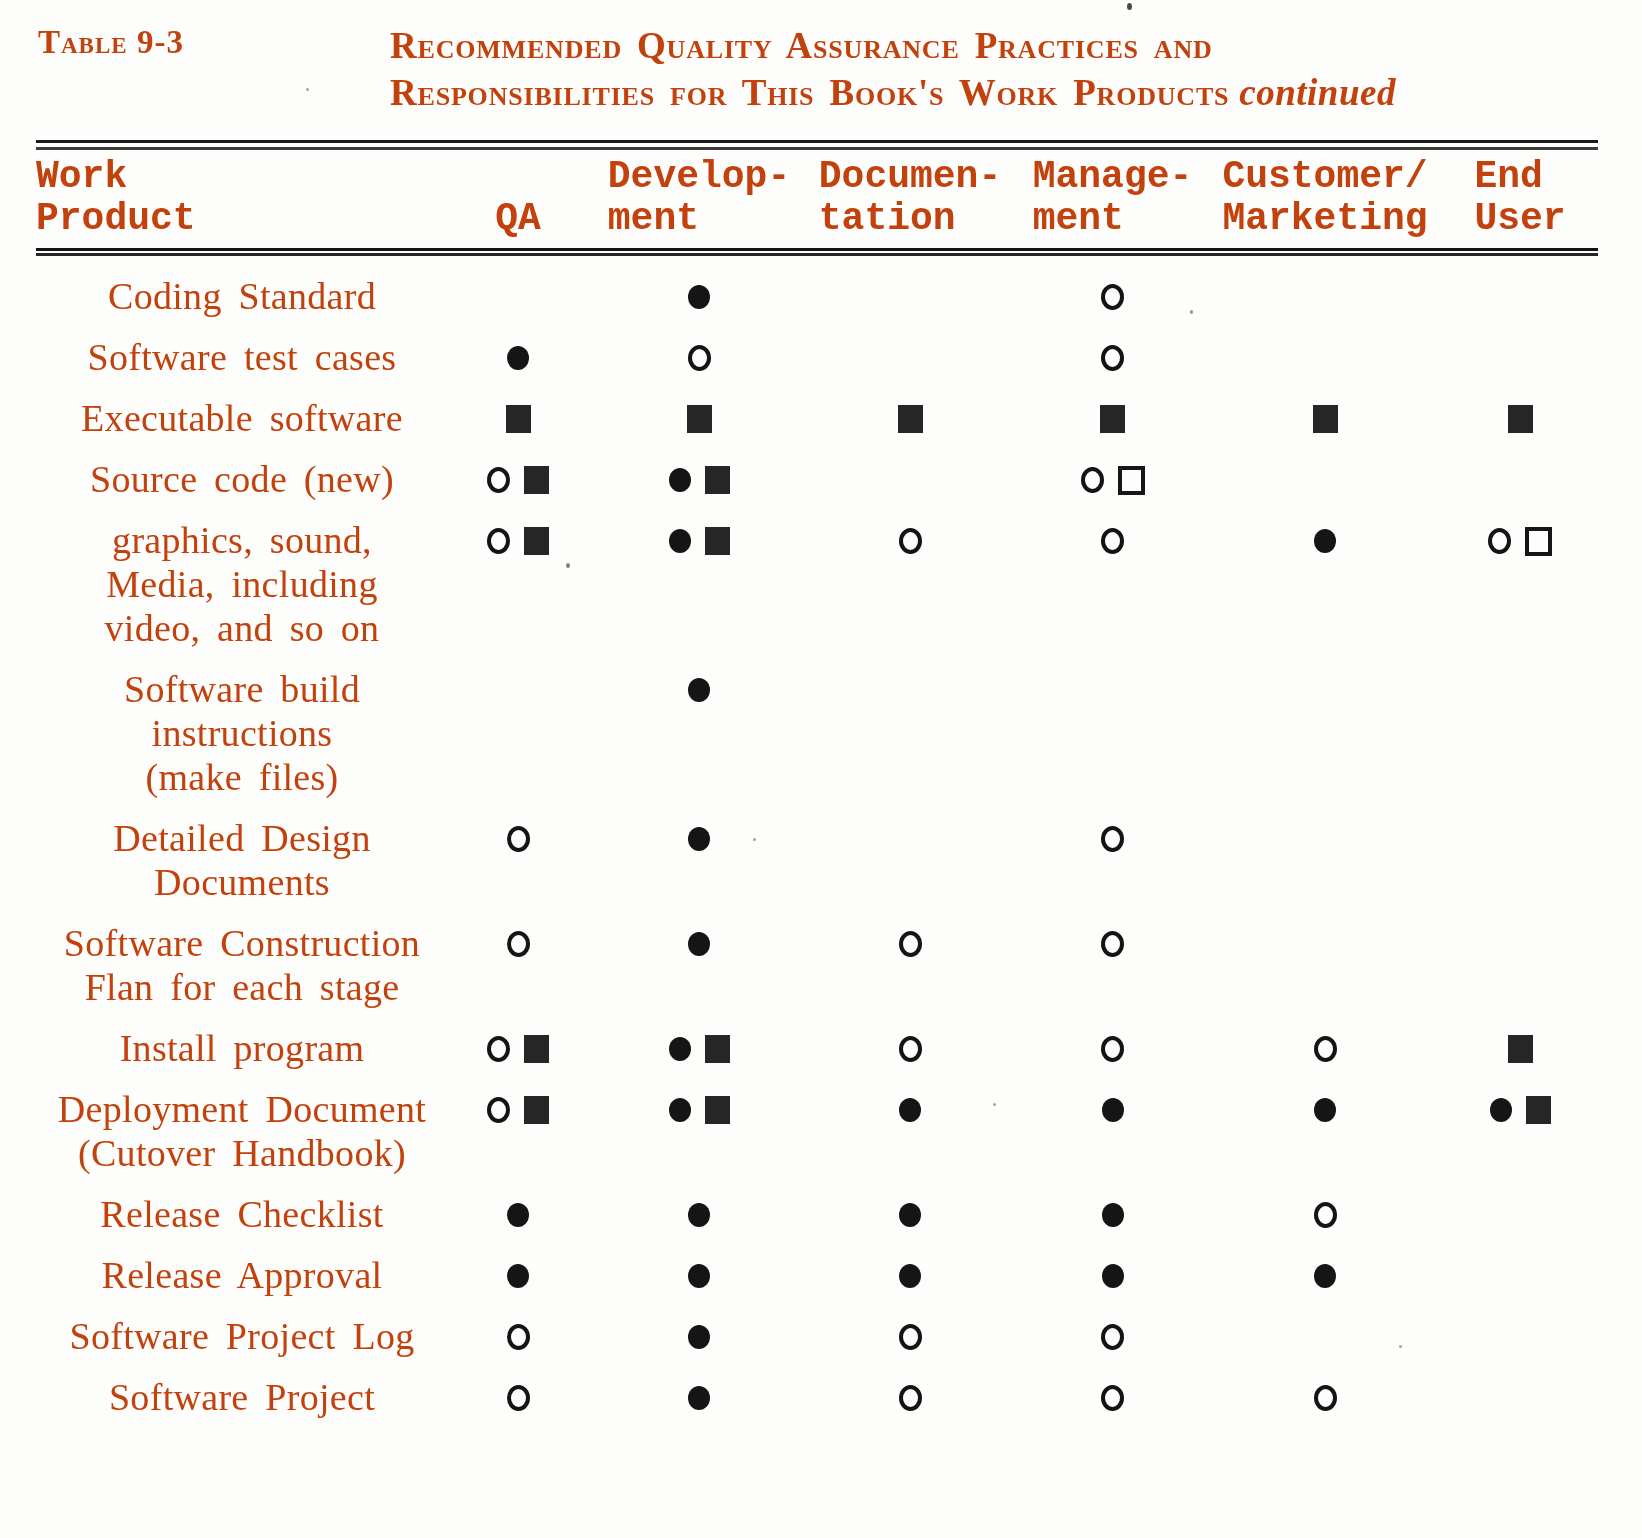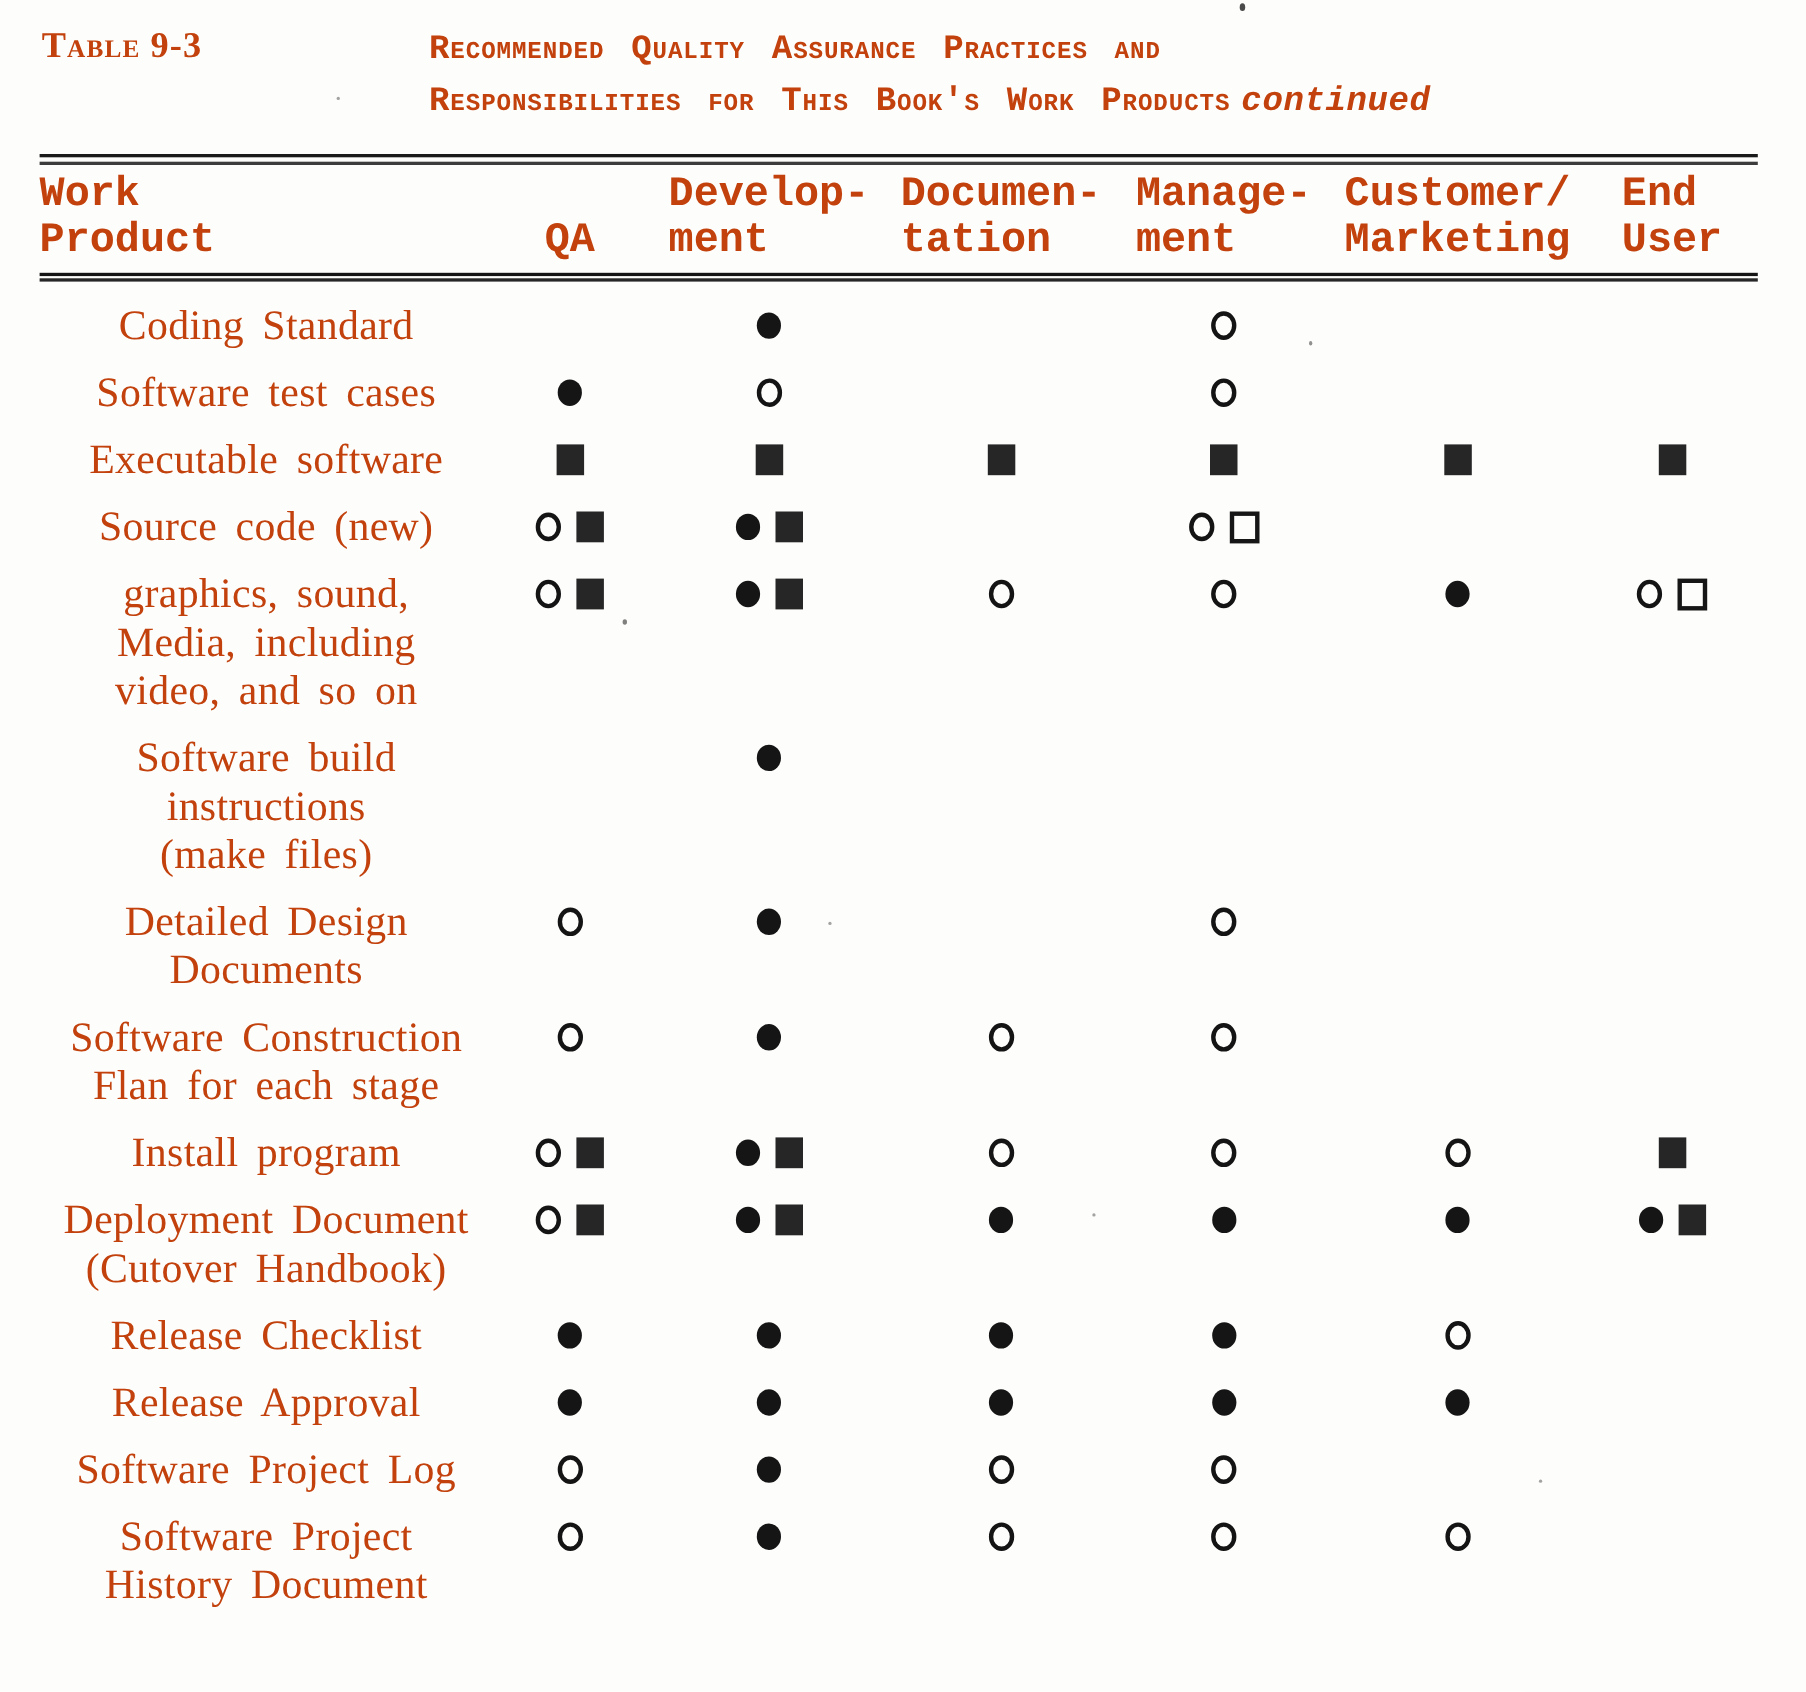--- a/index.html
+++ b/index.html
@@ -12,22 +12,22 @@
     font-family:"Liberation Serif", serif;
   }
   
   .caption {position:relative; height:96px; padding-top:24px;}
   .table-label {
     position:absolute; left:38px; top:24px;
     font-variant:small-caps; font-weight:bold; font-size:33px; letter-spacing:1px;
   }
   .table-title {position:absolute; left:390px; top:22px; line-height:47px;}
   .title-line {
-    font-variant:small-caps; font-weight:bold; font-size:31px; letter-spacing:0.8px;
-    word-spacing:5px; white-space:nowrap;font-family:Liberation Mono, monospace;
+    font-variant:small-caps; font-weight:bold; font-size:37px; letter-spacing:0.8px;
+    word-spacing:5px; white-space:nowrap;
   }
   .title-cont {font-variant:normal; font-style:italic; font-weight:bold; letter-spacing:0.5px; margin-left:10px;}
   
   .rule {margin-left:36px; width:1562px;}
   .rule-double {margin-top:20px; height:4px; border-top:3px solid #1a1a1a; border-bottom:3px solid #3c3c3c;}
   .rule-header {margin-top:8px; height:2px; border-top:3px solid #141414; border-bottom:3px solid #262626;}
   
   .grid {
     display:grid;
     grid-template-columns:412px 140px 222px 200px 205px 220px 170px;
@@ -263,21 +263,20 @@
         <div class="symcell"><span class="sym open-circle"></span></div>
         <div class="symcell"><span class="sym filled-circle"></span></div>
         <div class="symcell"><span class="sym open-circle"></span></div>
         <div class="symcell"><span class="sym open-circle"></span></div>
         <div class="symcell"></div>
         <div class="symcell"></div>
       </div>
       <div class="grid row">
         <div class="product">
           <div>Software Project</div>
-          <div>History Document</div>
         </div>
         <div class="symcell"><span class="sym open-circle"></span></div>
         <div class="symcell"><span class="sym filled-circle"></span></div>
         <div class="symcell"><span class="sym open-circle"></span></div>
         <div class="symcell"><span class="sym open-circle"></span></div>
         <div class="symcell"><span class="sym open-circle"></span></div>
         <div class="symcell"></div>
       </div>
     </div>
 

